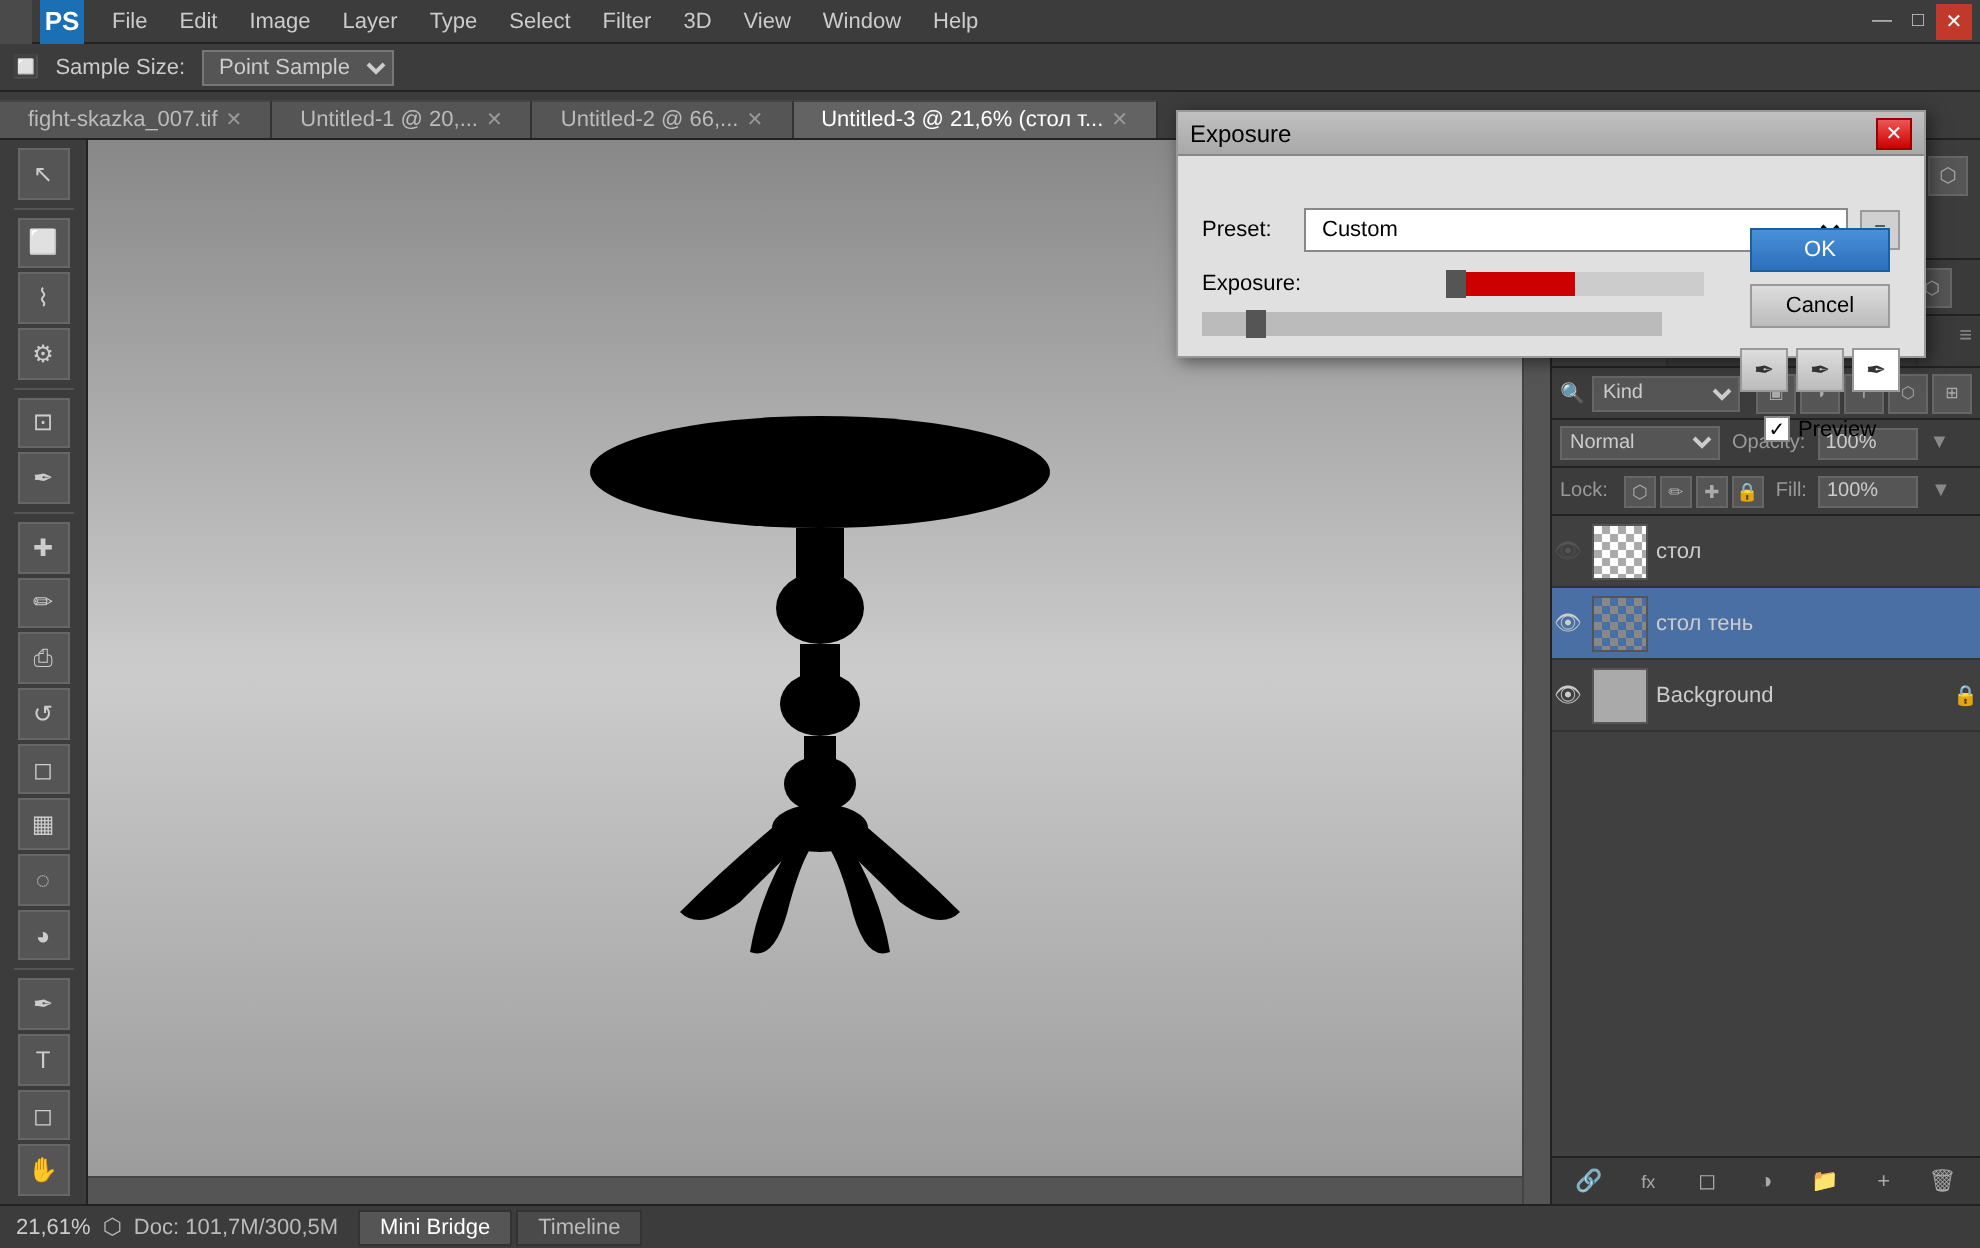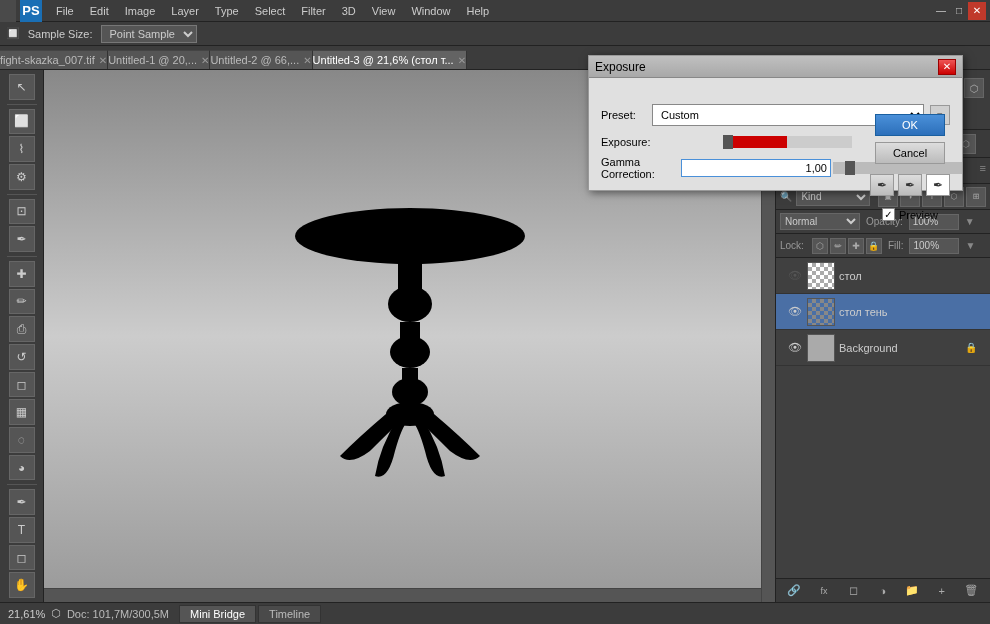--- a/index.html
+++ b/index.html
@@ -58,21 +58,21 @@
 
     
     .tabs {
       height: 24px;
       background: #3c3c3c;
       display: flex;
       align-items: flex-end;
       border-bottom: 1px solid #222;
     }
     .tab {
-      padding: 3px 0;
+      padding: 3px 14px;
       background: #555;
       color: #bbb;
       font-size: 11px;
       border-right: 1px solid #333;
       border-top: 1px solid #444;
       cursor: pointer;
       display: flex; align-items: center; gap: 4px; margin-top: 19px;
     }
     .tab.active { background: #636363; color: #fff; }
     .tab-close { color: #999; font-size: 10px; }
@@ -199,21 +199,21 @@
 
     
     .layers-list {
       flex: 1;
       overflow-y: auto;
       background: #404040;
     }
     .layer-item {
       height: 36px;
       display: flex; align-items: center;
-      padding: 0 11px; gap: 4px;
+      padding: 0 0; gap: 4px;
       border-bottom: 1px solid #333;
       cursor: pointer;
     }
     .layer-item.active { background: #4a6fa5; }
     .layer-eye {
       width: 16px; height: 16px;
       display: flex; align-items: center; justify-content: center;
       color: #ccc; font-size: 11px;
     }
     .layer-thumb {
@@ -668,22 +668,18 @@
 
         <div class="param-row">
           <div class="param-header">
             <span class="param-label">Exposure:</span>
           </div>
           <input type="range" class="param-slider" min="-20" max="20" value="-20" style="width: 230px;">
         </div>
 
 
         <div class="param-row">
-          <div class="param-header">
-            <span class="param-label">Gamma Correction:</span>
-            <input class="param-value" value="1,00" style="">
-          </div>
           <input type="range" class="param-slider-normal" min="0.01" max="9.99" value="1.01" style="width: 230px;">
         </div>
       </div>
     </div>
   </div>
 </div>
 
 </body></html>

